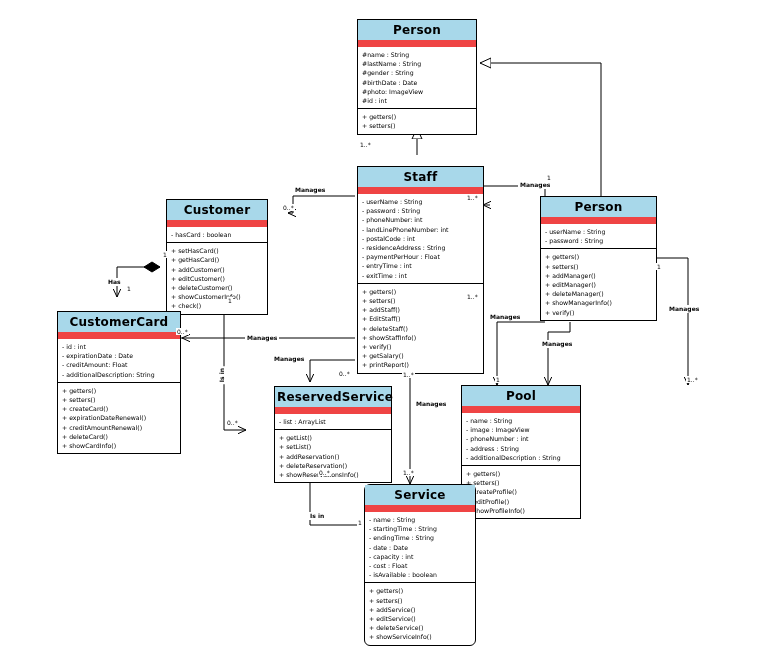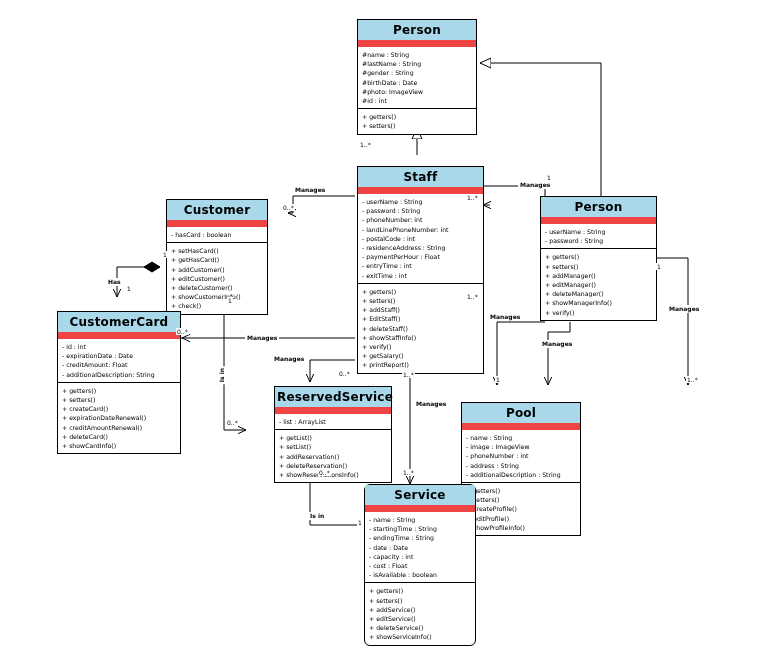--- a/index.html
+++ b/index.html
@@ -233,21 +233,21 @@
       <div class="uml-row">+ getters()</div>
       <div class="uml-row">+ setters()</div>
       <div class="uml-row">+ addManager()</div>
       <div class="uml-row">+ editManager()</div>
       <div class="uml-row">+ deleteManager()</div>
       <div class="uml-row">+ showManagerInfo()</div>
       <div class="uml-row">+ verify()</div>
     </div>
   </div>
 
-  <div class="uml-class" style="left:461px;top:402px;width:120px;">
+  <div class="uml-class" style="left:461px;top:385px;width:120px;">
     <div class="uml-title">Pool</div>
     <div class="uml-section">
       <div class="uml-row">- name : String</div>
       <div class="uml-row">- image : ImageView</div>
       <div class="uml-row">- phoneNumber : int</div>
       <div class="uml-row">- address : String</div>
       <div class="uml-row">- additionalDescription : String</div>
     </div>
     <div class="uml-section">
       <div class="uml-row">+ getters()</div>

